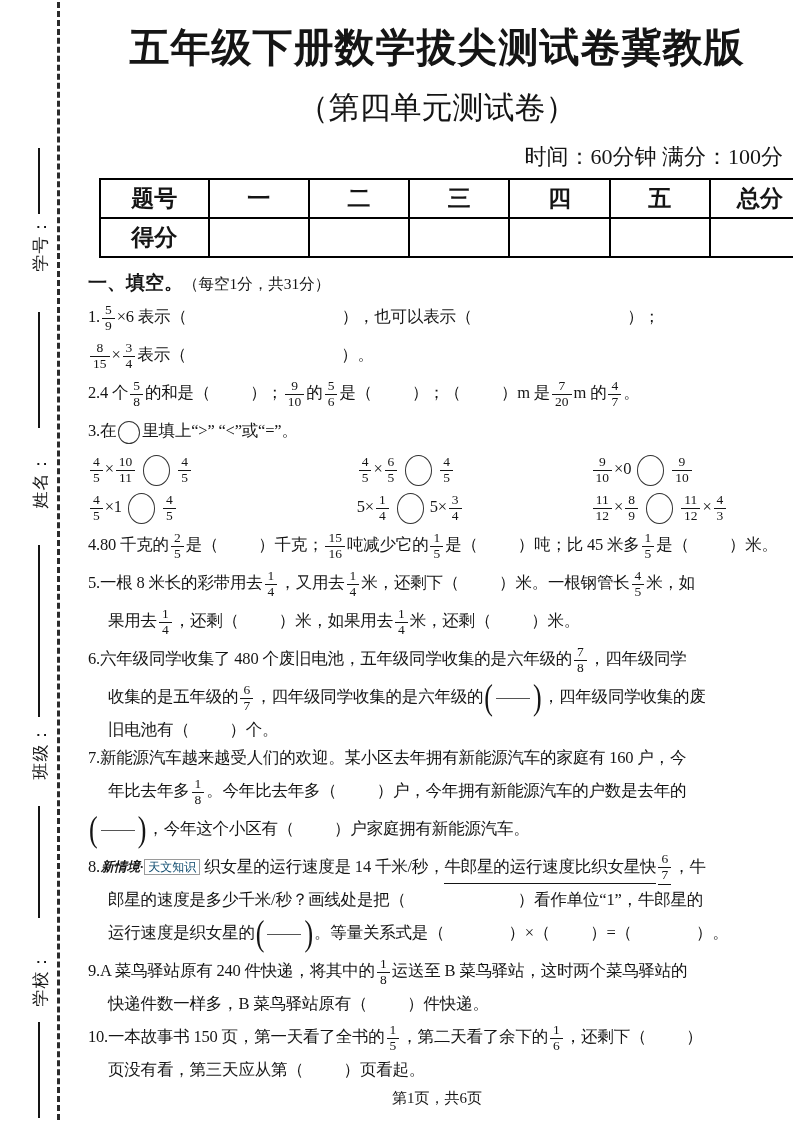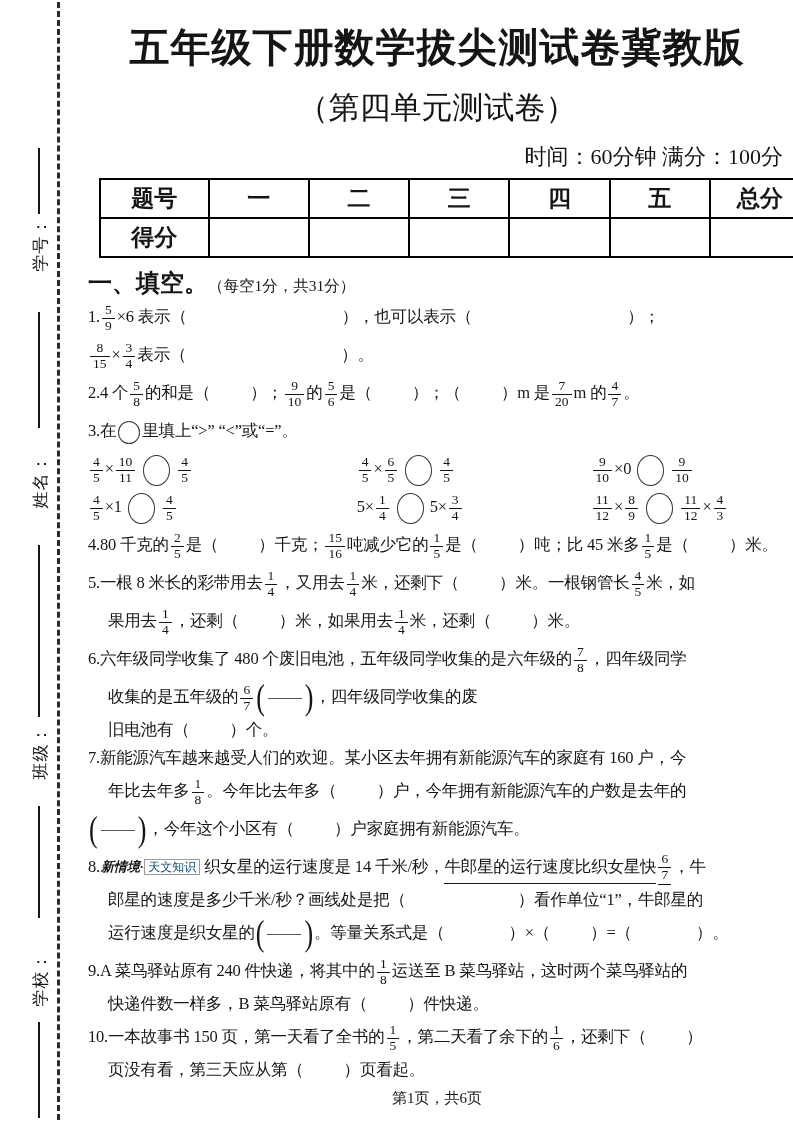--- a/index.html
+++ b/index.html
@@ -31,21 +31,21 @@
   .subtitle{margin:12px 0 0;text-align:center;font-size:31px;font-weight:400;}
   .meta{margin-top:13px;text-align:right;font-size:22px;padding-right:3px;}
 
   .score-table{width:712px;margin:6px 0 0 11px;border-collapse:collapse;table-layout:fixed;}
   .score-table th,.score-table td{
     border:2px solid #000;height:37px;text-align:center;
     font-size:23px;font-weight:700;padding:0;
   }
 
   .section-head{margin-top:12px;font-size:18px;height:26px;line-height:26px;}
-  .sec-title{font-weight:700;font-size:24px;}
+  .sec-title{font-weight:700;font-size:19px;}
   .sec-note{font-size:15.5px;}
 
   #questions{margin-top:2px;}
   .question{margin:0;}
   .qline{white-space:nowrap;}
   .qline.tall{height:38px;line-height:38px;}
   .qline.short{height:28px;line-height:28px;}
   .qline.ind1{padding-left:20px;}
   .tx{letter-spacing:-0.2px;font-size:16.5px;}
 
@@ -167,21 +167,21 @@
         </div>
         <div class="question">
           <div class="qline tall"><span class="tx">4.80 千克的</span><span class="frac"><span class="fn">2</span><span class="fd">5</span></span><span class="tx">是（</span><span class="gap g1"></span><span class="tx">）千克；</span><span class="frac"><span class="fn">15</span><span class="fd">16</span></span><span class="tx">吨减少它的</span><span class="frac"><span class="fn">1</span><span class="fd">5</span></span><span class="tx">是（</span><span class="gap g1"></span><span class="tx">）吨；比 45 米多</span><span class="frac"><span class="fn">1</span><span class="fd">5</span></span><span class="tx">是（</span><span class="gap g1"></span><span class="tx">）米。</span></div>
         </div>
         <div class="question">
           <div class="qline tall"><span class="tx">5.一根 8 米长的彩带用去</span><span class="frac"><span class="fn">1</span><span class="fd">4</span></span><span class="tx">，又用去</span><span class="frac"><span class="fn">1</span><span class="fd">4</span></span><span class="tx">米，还剩下（</span><span class="gap g1"></span><span class="tx">）米。一根钢管长</span><span class="frac"><span class="fn">4</span><span class="fd">5</span></span><span class="tx">米，如</span></div>
           <div class="qline ind1 tall"><span class="tx">果用去</span><span class="frac"><span class="fn">1</span><span class="fd">4</span></span><span class="tx">，还剩（</span><span class="gap g1"></span><span class="tx">）米，如果用去</span><span class="frac"><span class="fn">1</span><span class="fd">4</span></span><span class="tx">米，还剩（</span><span class="gap g1"></span><span class="tx">）米。</span></div>
         </div>
         <div class="question">
           <div class="qline tall"><span class="tx">6.六年级同学收集了 480 个废旧电池，五年级同学收集的是六年级的</span><span class="frac"><span class="fn">7</span><span class="fd">8</span></span><span class="tx">，四年级同学</span></div>
-          <div class="qline ind1 tall"><span class="tx">收集的是五年级的</span><span class="frac"><span class="fn">6</span><span class="fd">7</span></span><span class="fblank">
+          <div class="qline ind1 tall"><span class="tx">收集的是五年级的</span><span class="frac"><span class="fn">6</span><span class="fd">7</span></span><span class="tx">，四年级同学收集的是六年级的</span><span class="fblank">
               <span class="pp">(</span>
               <span class="fl"></span>
               <span class="pp">)</span>
             </span><span class="tx">，四年级同学收集的废</span></div>
           <div class="qline ind1 short"><span class="tx">旧电池有（</span><span class="gap g1"></span><span class="tx">）个。</span></div>
         </div>
         <div class="question">
           <div class="qline short"><span class="tx">7.新能源汽车越来越受人们的欢迎。某小区去年拥有新能源汽车的家庭有 160 户，今</span></div>
           <div class="qline ind1 tall"><span class="tx">年比去年多</span><span class="frac"><span class="fn">1</span><span class="fd">8</span></span><span class="tx">。今年比去年多（</span><span class="gap g1"></span><span class="tx">）户，今年拥有新能源汽车的户数是去年的</span></div>
           <div class="qline tall"><span class="fblank">

